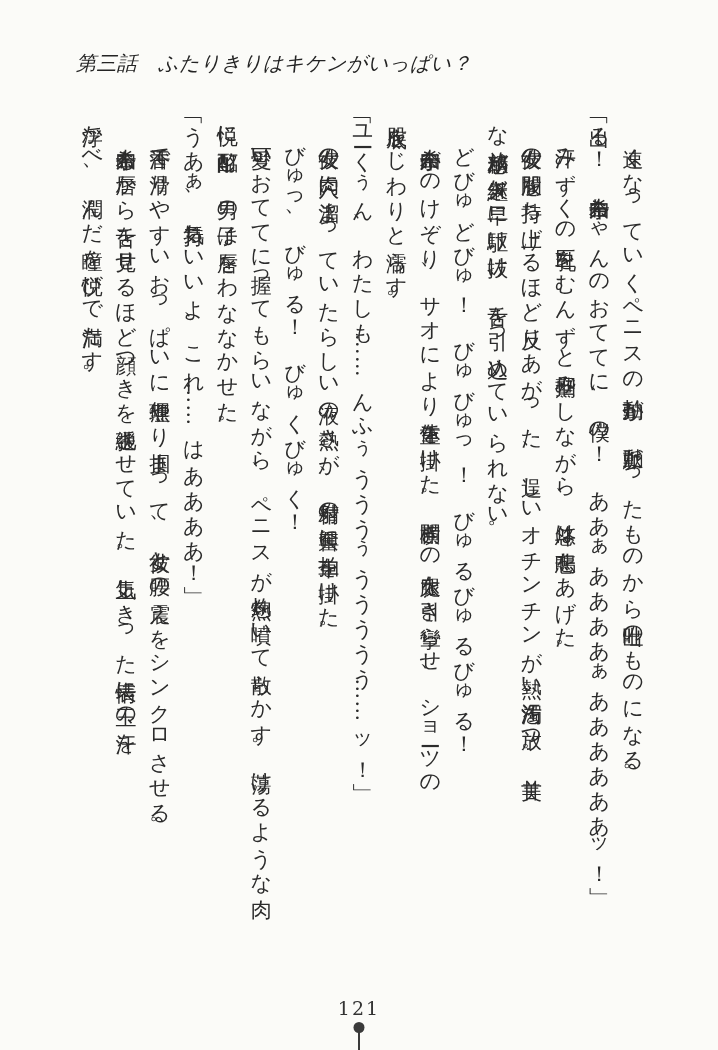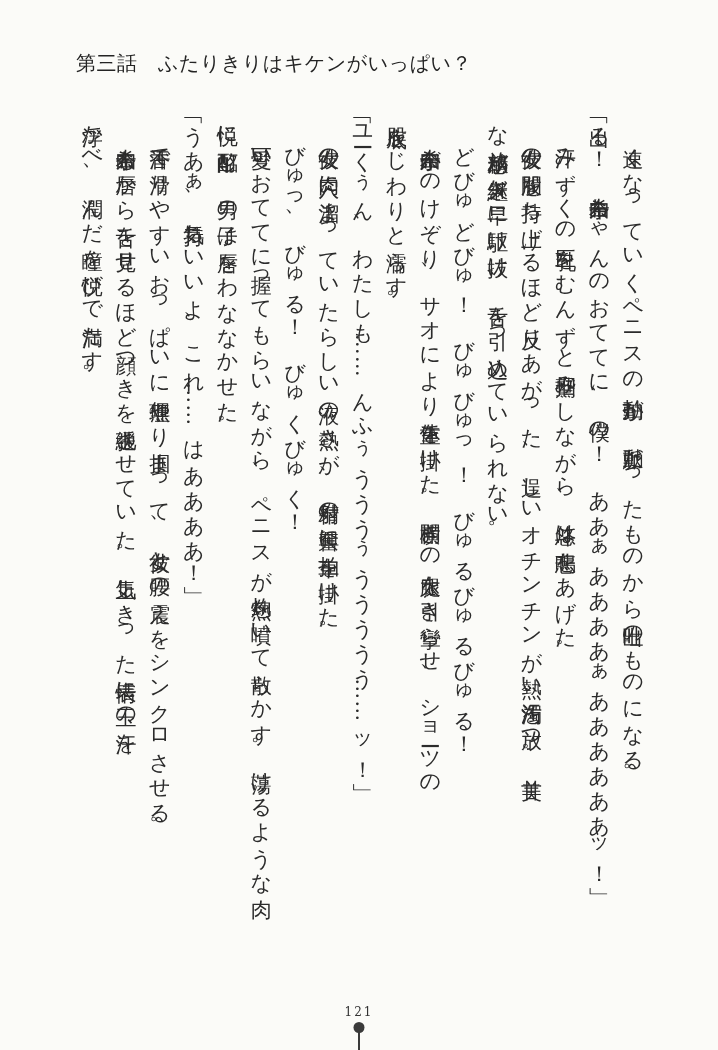--- a/index.html
+++ b/index.html
@@ -17,20 +17,21 @@
   }
   
   .chapter-header {
     position: absolute;
     left: 76px;
     top: 50px;
     font-size: 20px;
     letter-spacing: 0.5px;
     color: #242424;
     white-space: nowrap;
+    font-style: italic;
   }
   
   .text-block {
     position: absolute;
     top: 110px;
     left: 73px;
     width: 576px;
     height: 902px;
     writing-mode: vertical-rl;
     text-orientation: mixed;
@@ -47,21 +48,21 @@
   }
   
   .page-footer {
     position: absolute;
     left: 0;
     bottom: 0;
     width: 718px;
     text-align: center;
   }
   .page-number {
-    font-size: 12px;
+    font-size: 19px;
     letter-spacing: 2px;
     color: #333333;
     line-height: 1;
   }
   .footer-ornament {
     position: relative;
     width: 718px;
     height: 28px;
     margin-top: 4px;
   }

